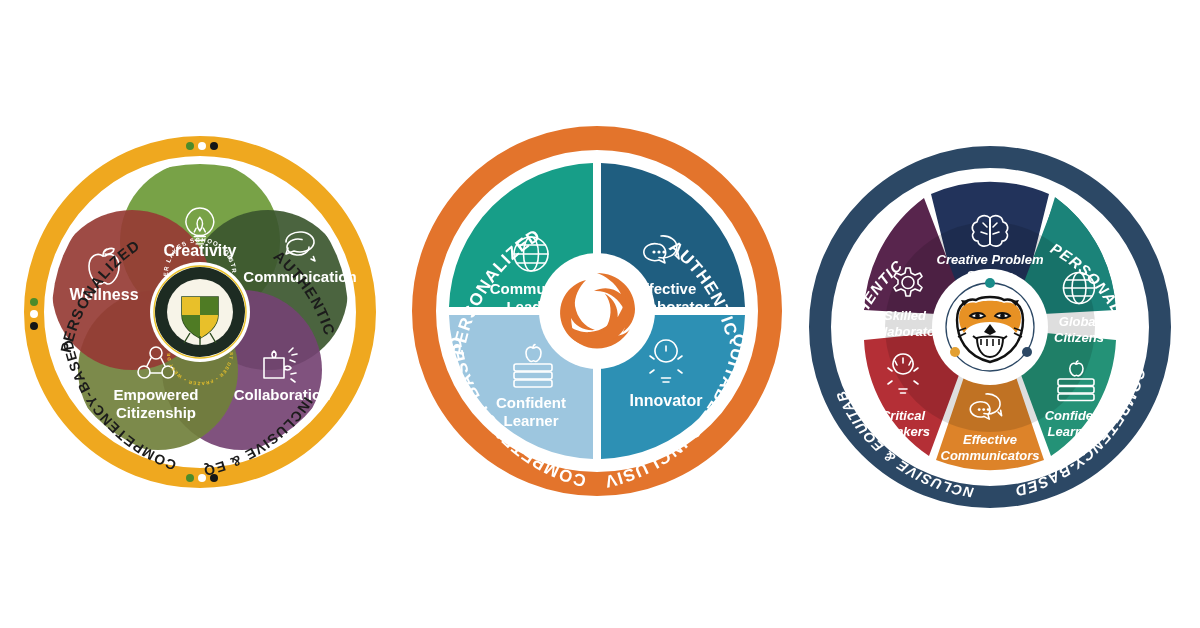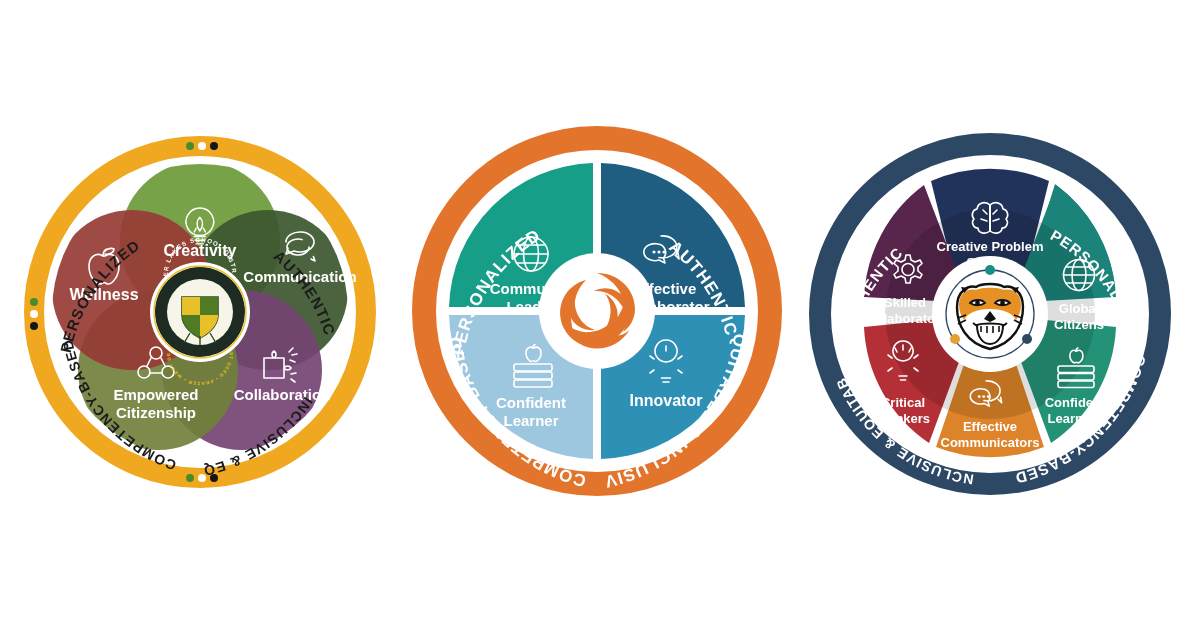--- a/index.html
+++ b/index.html
@@ -23,21 +23,21 @@
   .seg-label.sm{font-size:13px;}
   .seg-label.md{font-size:15px;}
   .seg-label.lg{font-size:16px;}
   .ico-thin{fill:none;stroke:#ffffff;stroke-width:1.6;stroke-linecap:round;stroke-linejoin:round;}
 
   
   #wheel-left{left:0px;top:78px;width:400px;height:468px;z-index:1;}
   
   #wheel-mid{left:382px;top:78px;width:430px;height:468px;z-index:3;}
   
-  #wheel-right{left:795px;top:81px;width:405px;height:468px;z-index:2;}
+  #wheel-right{left:795px;top:94px;width:405px;height:468px;z-index:2;font-style:italic;}
 </style>
 </head>
 <body>
 
 <div class="stage">
 
   <div class="wheel" id="wheel-left">
     <svg viewBox="0 0 400 468" width="400" height="468">
       <defs>
         <path id="L-arc-tl" d="M 68,300 A 160,160 0 0 1 163,158" fill="none"></path>

